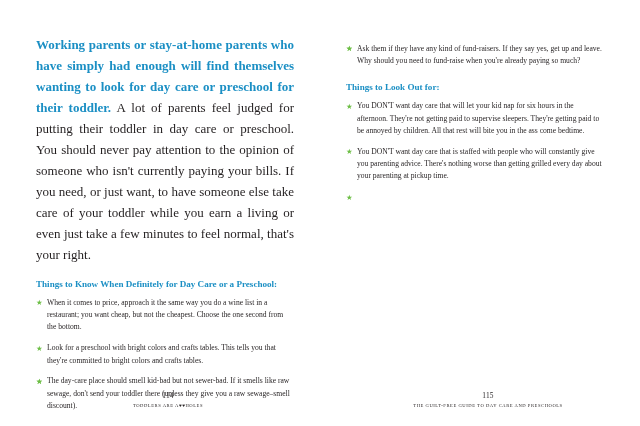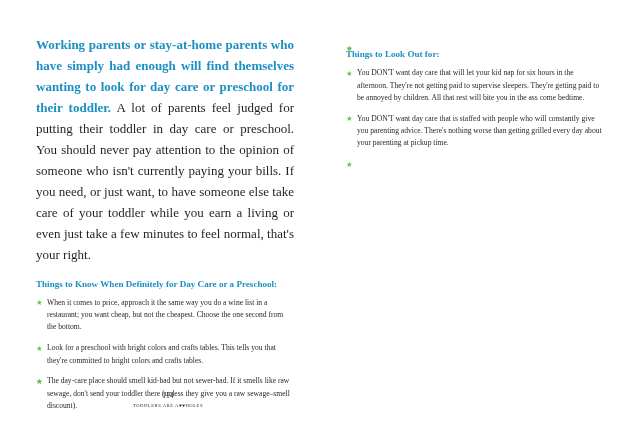--- a/index.html
+++ b/index.html
@@ -114,26 +114,30 @@
     <div class="footer">
       <div class="folio">114</div>
       <div class="runhead">Toddlers Are A♥♥holes</div>
     </div>
   </div>
 
   <div class="page page-right">
 
     <ul class="bullets">
       <li><span class="star">★</span></li>
-      <li><span class="star">★</span></li>
+      <li><span class="star">★</span><span>Ask them if they have any kind of fund-raisers. If they say yes, get up and leave. Why should you need to fund-raise when you're already paying so much?</span></li>
     </ul>
 
     <h2 class="section">Things to Look Out for:</h2>
 
     <ul class="bullets">
       <li><span class="star">★</span><span>You DON'T want day care that will let your kid nap for six hours in the afternoon. They're not getting paid to supervise sleepers. They're getting paid to be annoyed by children. All that rest will bite you in the ass come bedtime.</span></li>
       <li><span class="star">★</span><span>You DON'T want day care that is staffed with people who will constantly give you parenting advice. There's nothing worse than getting grilled every day about your parenting at pickup time.</span></li>
       <li><span class="star">★</span></li>
     </ul>
 
+    <div class="footer">
+      <div class="folio">115</div>
+      <div class="runhead">The Guilt-Free Guide to Day Care and Preschools</div>
+    </div>
   </div>
 
 </div>
 
 </body></html>

